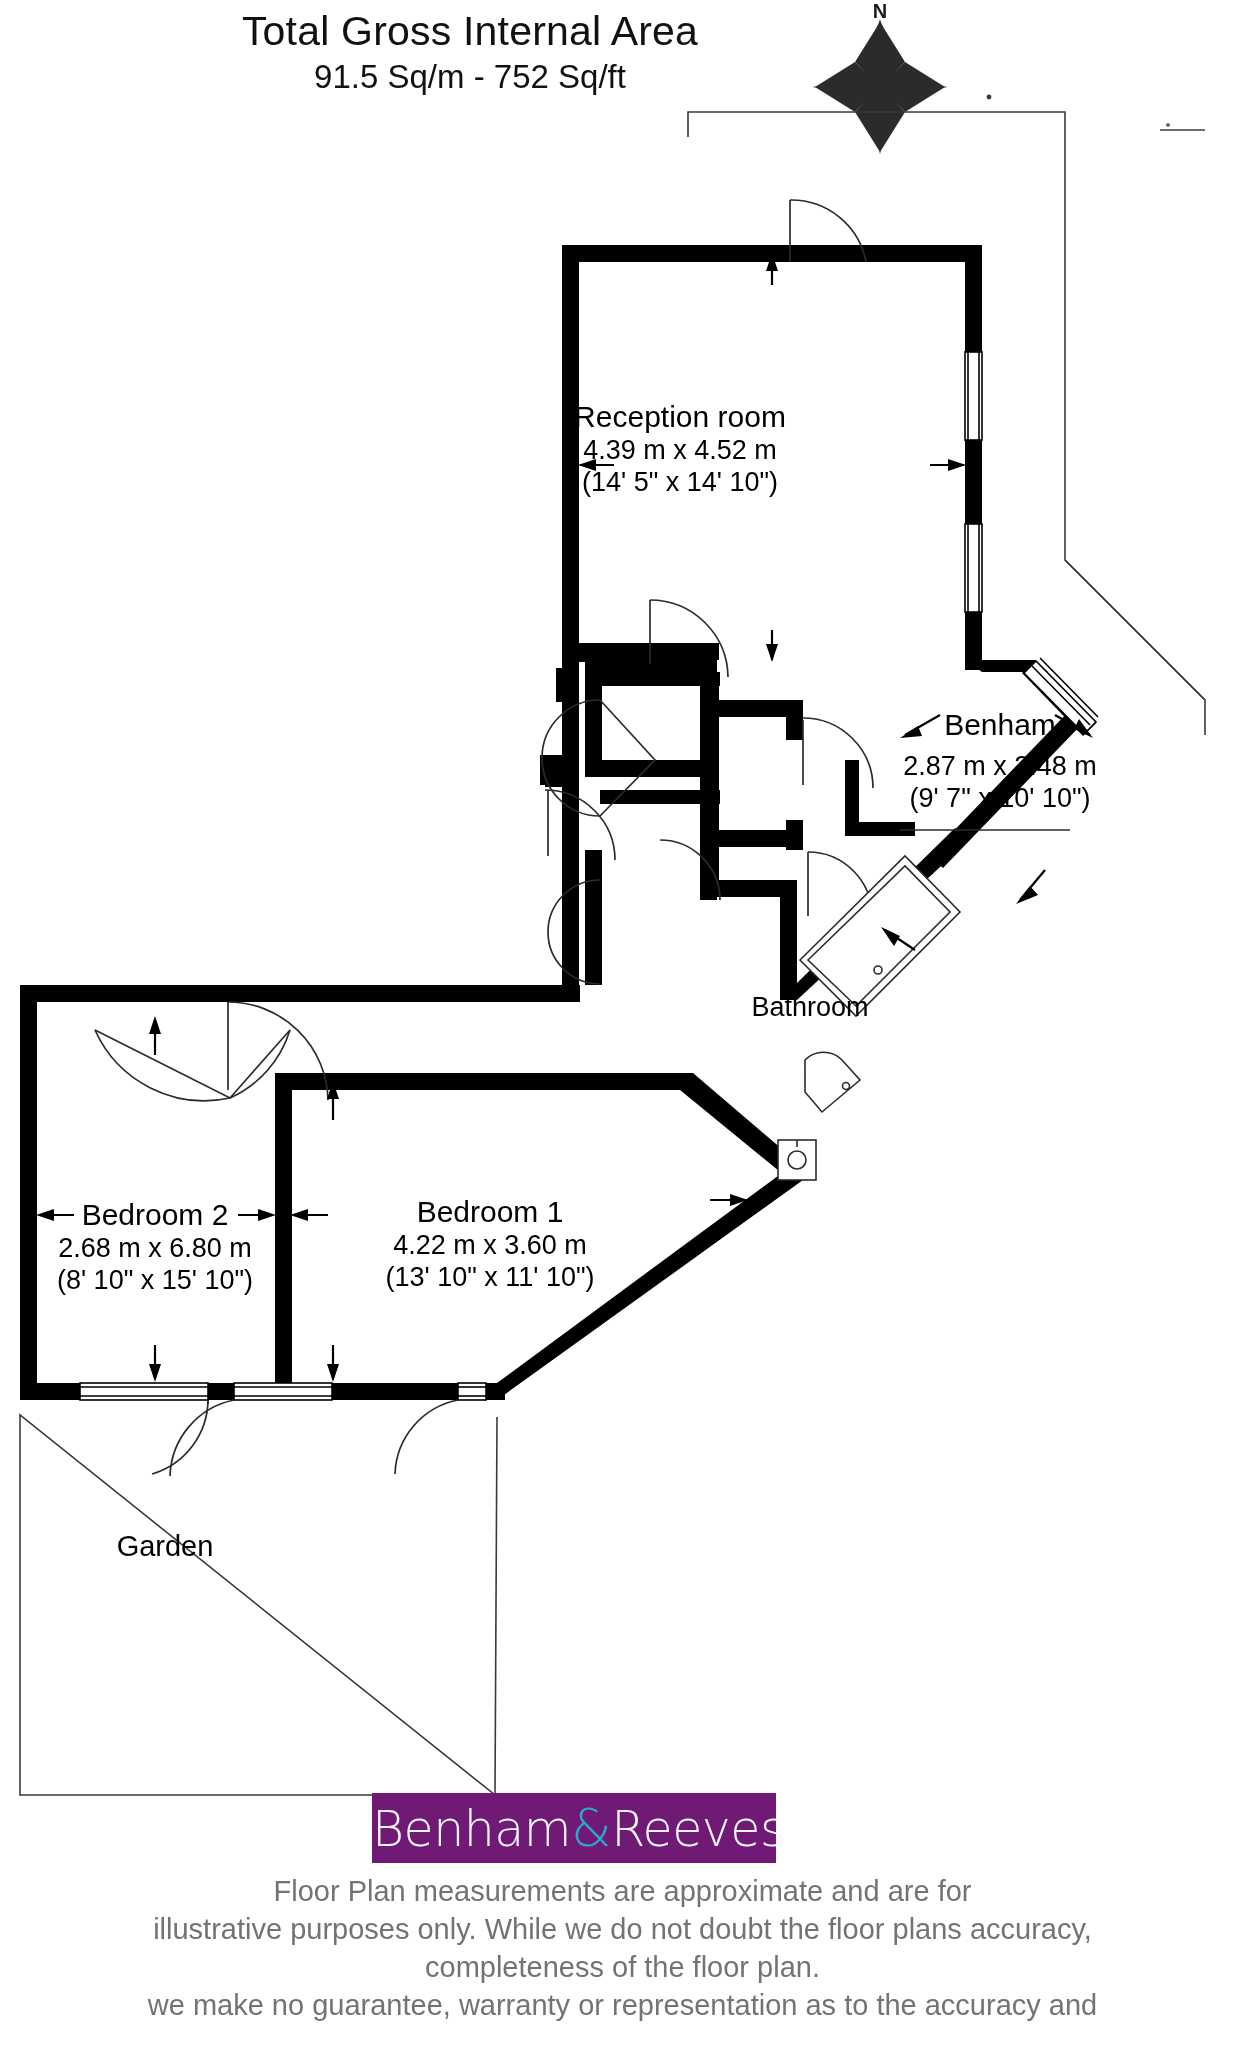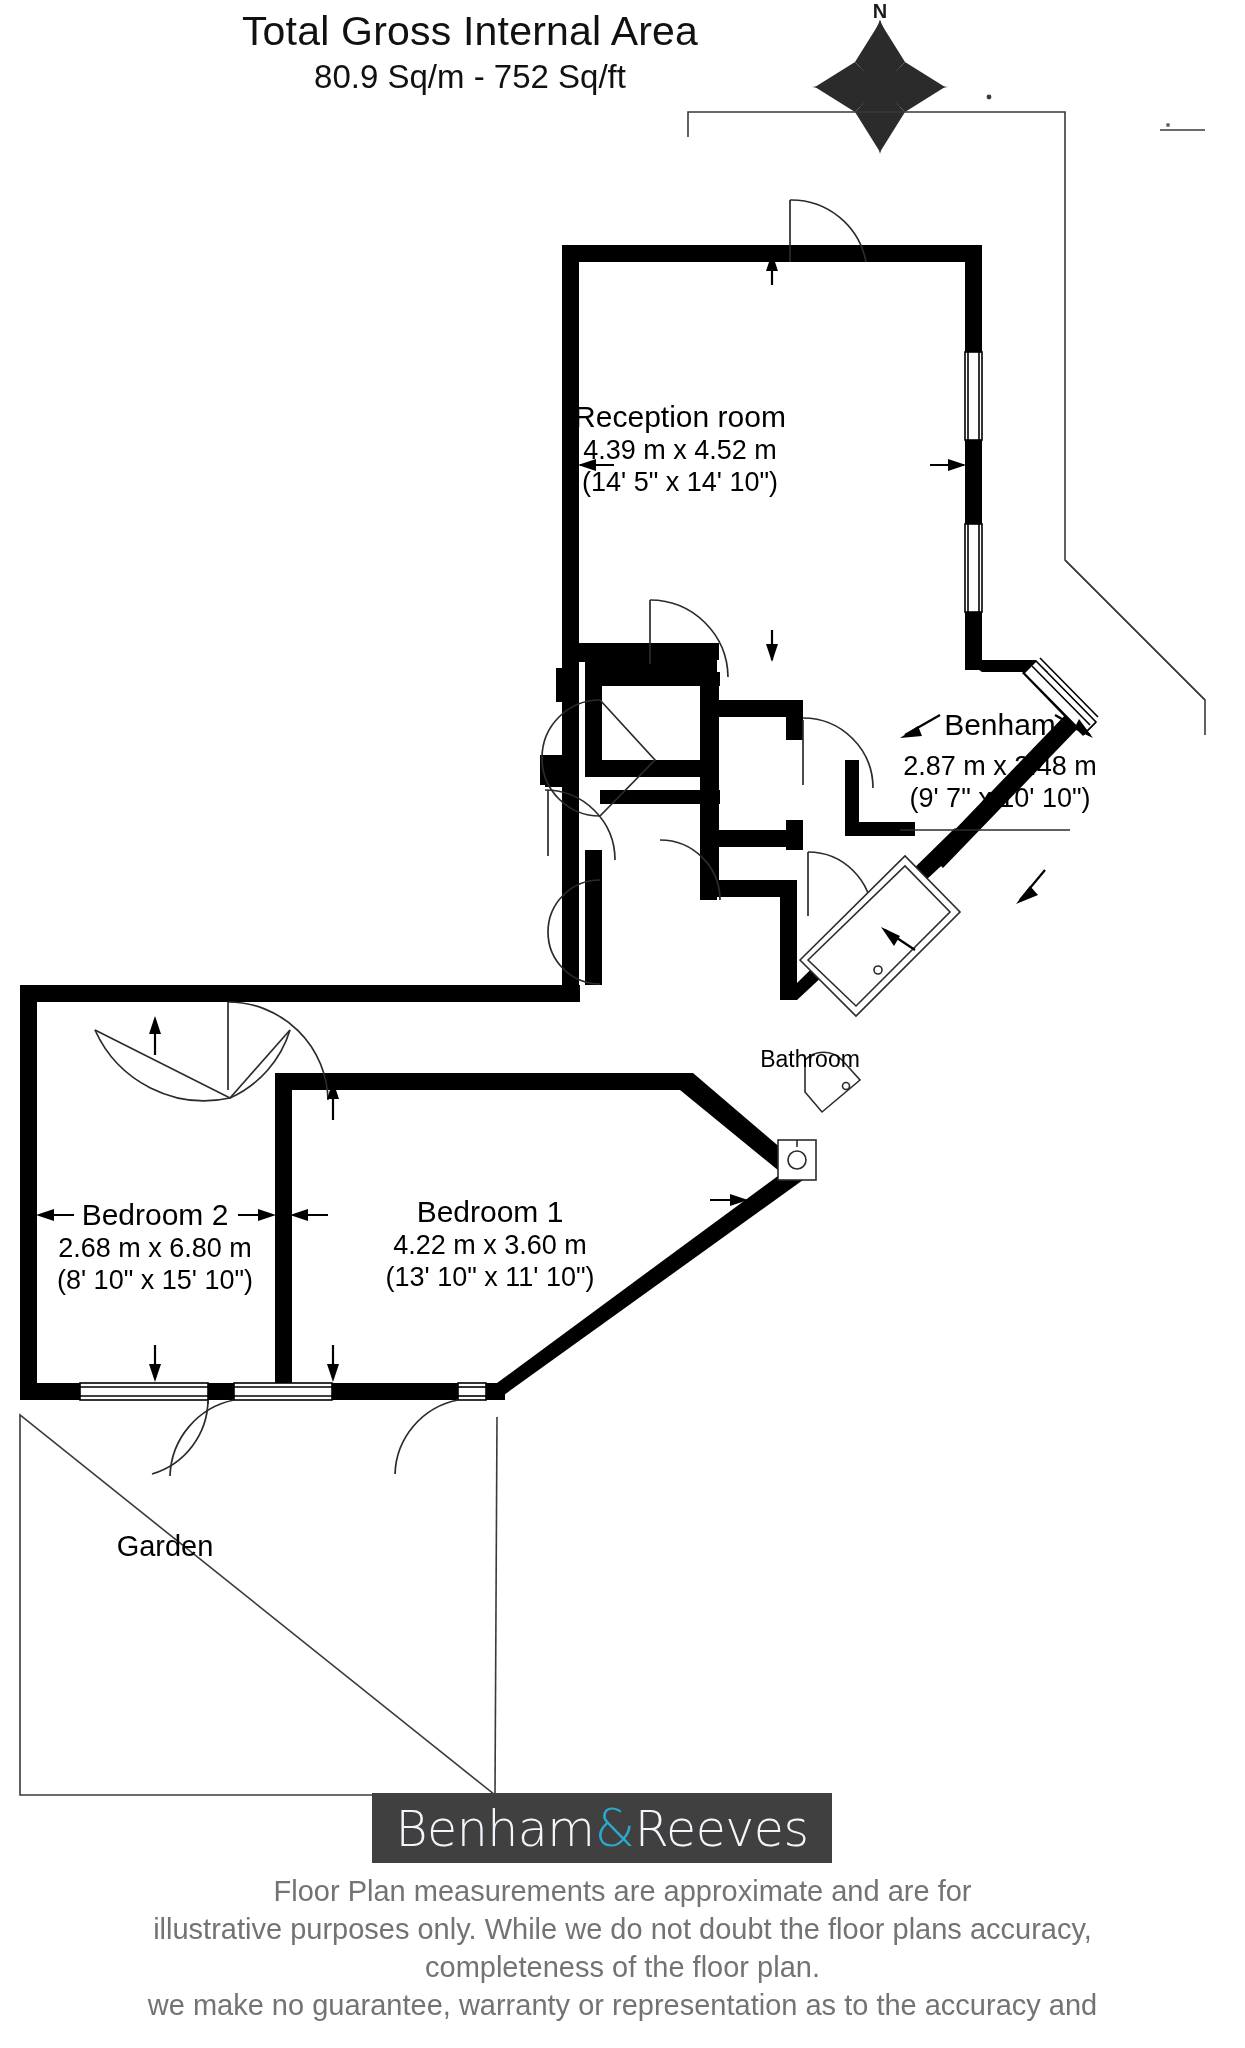--- a/index.html
+++ b/index.html
@@ -56,33 +56,32 @@
     position: absolute;
     text-align: center;
     white-space: nowrap;
     color: #000;
   }
   .rl-name { font-size: 30px; line-height: 34px; }
   .rl-dim  { font-size: 27px; line-height: 32px; }
   #lbl-reception { left: 500px; top: 400px; width: 360px; }
   #lbl-kitchen-name { left: 900px; top: 708px; width: 200px; font-size: 30px; }
   #lbl-kitchen-dims { left: 870px; top: 750px; width: 260px; }
-  #lbl-bathroom { left: 700px; top: 1046px; width: 220px; font-size: 23px; }
+  #lbl-bathroom { left: 700px; top: 992px; width: 220px; font-size: 27px; }
   #lbl-bed2 { left: 10px; top: 1198px; width: 290px; }
   #lbl-bed1 { left: 330px; top: 1195px; width: 320px; }
   #lbl-garden { left: 55px; top: 1530px; width: 220px; font-size: 29px; }
 
   #logo {
     position: absolute;
     left: 372px; top: 1793px;
-    width: 460px; height: 70px;
-    background: #404040;
+    width: 404px; height: 70px;
+    background: #701a75;
     display: flex;
     align-items: center;
-    justify-content: center;
   }
   #logo-text {
     font-family: "DejaVu Sans", sans-serif;
     font-size: 49px;
     color: #f2f6fb;
     font-weight: 300;
     letter-spacing: -0.5px;
     line-height: 1;
     white-space: nowrap;
   }
@@ -100,21 +99,21 @@
     color: #737373;
   }
   #disclaimer div { white-space: nowrap; }
 </style>
 </head>
 <body>
 
 <div id="page">
 
   <div class="hdr" id="title">Total Gross Internal Area</div>
-  <div class="hdr" id="subtitle">80.9 Sq/m - 752 Sq/ft</div>
+  <div class="hdr" id="subtitle">91.5 Sq/m - 752 Sq/ft</div>
   <div id="compass-label">N</div>
 
   <svg id="plan" viewBox="0 0 1245 2048">
     <g fill="#2b2b2b">
       <polygon points="880,28 889,95 880,130 871,95"></polygon>
       <polygon points="880,130 889,95 880,28 871,95"></polygon>
       <polygon points="880,130 871,95 880,28 889,95"></polygon>
       <polygon points="880,78 948,87 880,96 812,87"></polygon>
       <polygon points="880,87 900,67 880,20 873,67"></polygon>
       <polygon points="880,87 860,67 880,20 887,67"></polygon>

